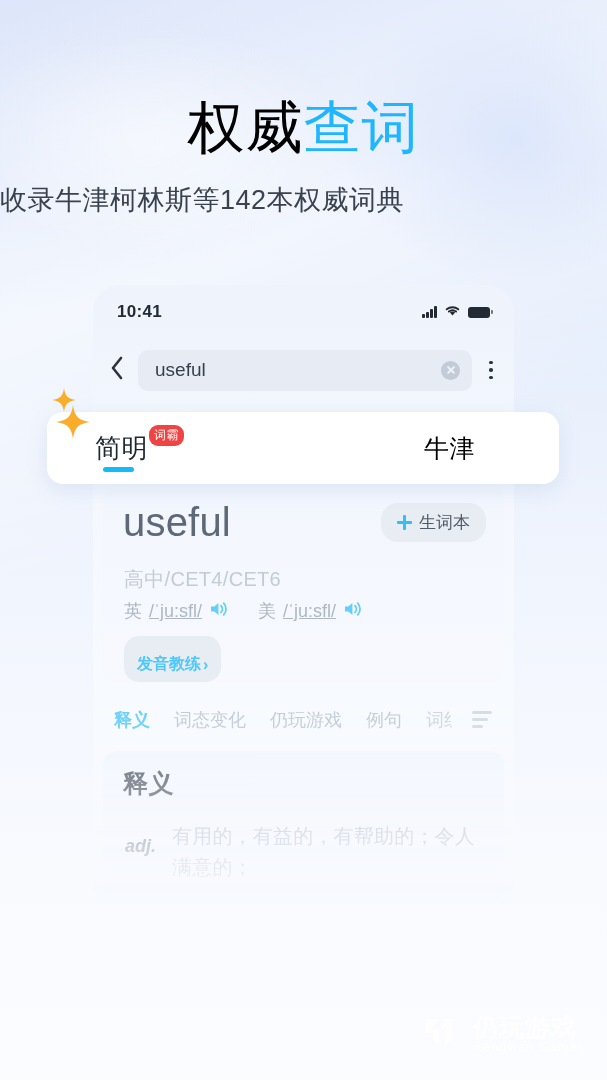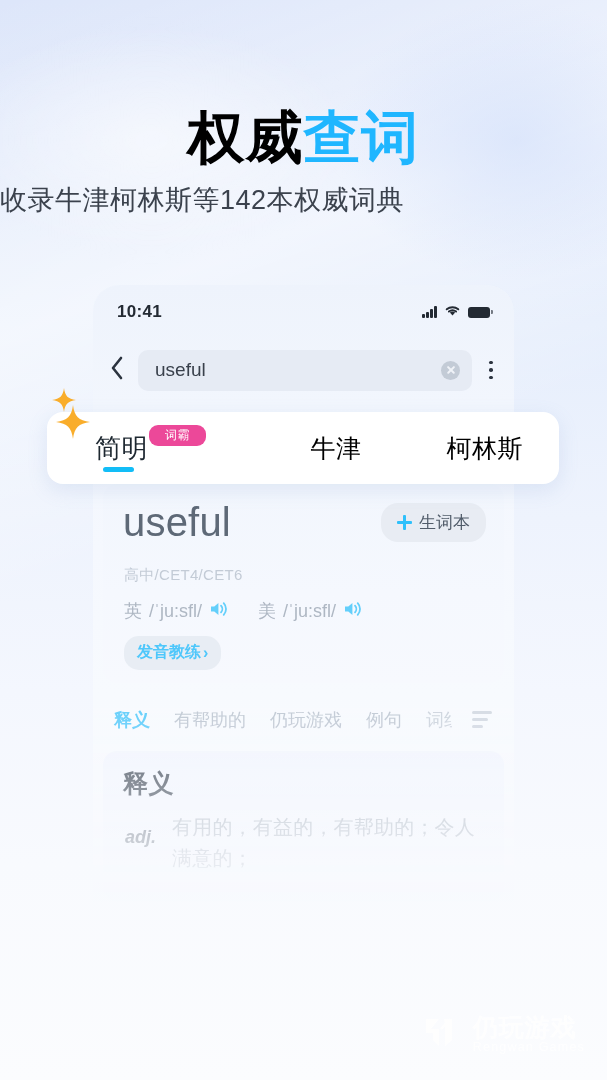--- a/index.html
+++ b/index.html
@@ -42,25 +42,24 @@
   }
 
   
   .headline {
     position: absolute;
     top: 96px;
     left: 0;
     width: 100%;
     text-align: center;
     font-size: 57px;
-    font-weight: bold;
+    font-weight: normal;
     letter-spacing: 1px;
     line-height: 1.1;
     white-space: nowrap;
-    margin-top: 10px;
   }
   .headline .dark { color: #000000; }
   .headline .blue { color: #1fb6ff; }
 
   .subhead {
     position: absolute;
     top: 182px;
     left: 0;
     width: 100%;
     text-align: left;
@@ -219,25 +218,25 @@
   .dicttab.active .lbl {
     color: #1d2730;
     font-weight: normal;
     font-size: 26px;
   }
   .dicttab.active { justify-content: flex-start; padding-left: 48px; flex: 1.12 1 0; }
   .badge-ci {
     position: absolute;
     left: 102px;
     top: 13px;
-    background: #ec4899;
+    background: #ef4444;
     color: #ffffff;
     font-size: 12px;
     line-height: 1;
-    padding: 4px 16px 5px;
+    padding: 4px 5px 5px;
     border-radius: 9px;
     letter-spacing: 0.5px;
   }
   .tab-underline {
     position: absolute;
     left: 56px;
     bottom: 12px;
     width: 31px;
     height: 5px;
     border-radius: 3px;
@@ -296,49 +295,49 @@
     position: absolute;
     background: #2ec0fb;
     border-radius: 1px;
   }
   .plus-ic::before { left: 0; top: 6.2px; width: 15px; height: 2.6px; }
   .plus-ic::after  { top: 0; left: 6.2px; height: 15px; width: 2.6px; }
 
   .tags {
     position: absolute;
     left: 21px; top: 82px;
-    font-size: 15px;
+    font-size: 20px;
     color: #c3cbd6;
     letter-spacing: 0.3px;
   }
   .phon-row {
     position: absolute;
     left: 21px; top: 115px;
     display: flex;
     align-items: center;
     gap: 30px;
   }
   .phon {
     display: flex;
     align-items: center;
     gap: 7px;
     font-size: 18px;
     color: #aeb7c3;
   }
-  .phon .ipa { color: #aeb7c3; }
+  .phon .ipa { color: #aeb7c3; text-decoration: underline; }
   .spk { flex: 0 0 auto; }
   .coach {
     position: absolute;
     left: 21px; top: 152px;
     display: inline-flex;
     align-items: center;
     gap: 2px;
     background: #e8edf4;
     border-radius: 15px;
-    padding: 6px 13px 7px;
+    padding: 18px 13px 7px;
     font-size: 16px;
     font-weight: bold;
     color: #4ec7fb;
     white-space: nowrap;
   }
 
   
   .sectiontabs {
     position: absolute;
     left: 10px;
@@ -397,21 +396,21 @@
   }
   .meaning-title {
     font-size: 25px;
     font-weight: bold;
     color: #444d59;
     letter-spacing: 0.5px;
   }
   .pencil-ic { flex: 0 0 auto; }
   .def-row {
     position: absolute;
-    left: 22px; top: 61px; right: 20px;
+    left: 22px; top: 70px; right: 20px;
     display: flex;
     gap: 16px;
   }
   .pos {
     font-size: 18px;
     font-style: italic;
     font-weight: bold;
     color: #757e8b;
     padding-top: 15px;
     flex: 0 0 auto;
@@ -539,21 +538,21 @@
     </div>
 
     <div class="coach">
       <span>发音教练</span>
       <span>›</span>
     </div>
   </div>
 
   <div class="sectiontabs">
     <div class="sectiontab active">释义</div>
-    <div class="sectiontab">有帮助的</div>
+    <div class="sectiontab">词态变化</div>
     <div class="sectiontab">仍玩游戏</div>
     <div class="sectiontab">例句</div>
     <div class="sectiontab clipped">词组</div>
     <div class="listicon">
         <i></i>
         <i></i>
         <i></i>
       </div>
   </div>
 
@@ -569,23 +568,20 @@
 </div>
 
 <div class="dicttabs">
   <div class="dicttab active">
     <span class="lbl">简明</span>
     <span class="badge-ci">词霸</span>
     <span class="tab-underline"></span>
   </div>
   <div class="dicttab">
     <span class="lbl">牛津</span>
-  </div>
-  <div class="dicttab">
-    <span class="lbl">柯林斯</span>
   </div>
 </div>
 
 <div class="spark" style="left:52px; top:388px;">
   <svg width="24" height="24" viewBox="0 0 24 24">
     <path d="M12 0 C13 8 16 11 24 12 C16 13 13 16 12 24 C11 16 8 13 0 12 C8 11 11 8 12 0 Z" fill="#f9ad2b"></path>
   </svg>
 </div>
 <div class="spark" style="left:56px; top:405px;">
   <svg width="34" height="34" viewBox="0 0 24 24">

